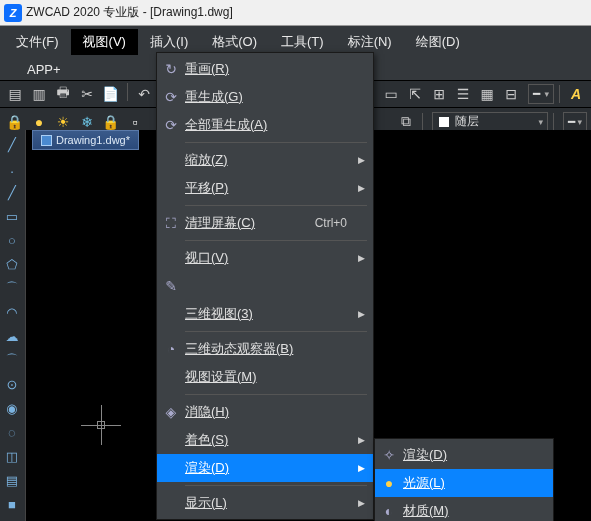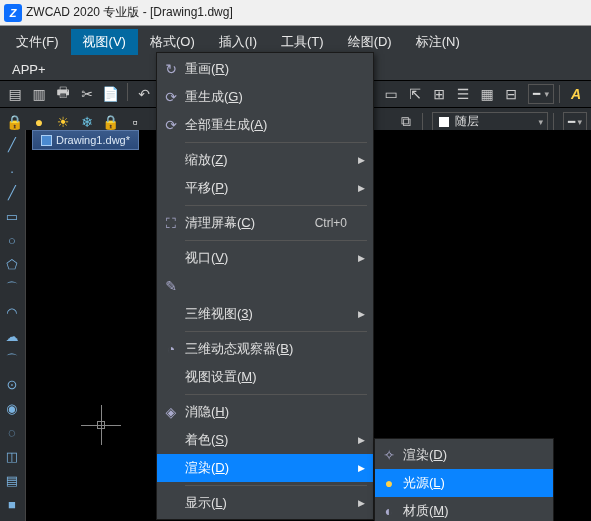--- a/index.html
+++ b/index.html
@@ -5,23 +5,23 @@
 * { margin:0; padding:0; box-sizing:border-box; font-family:"Microsoft YaHei","Segoe UI",sans-serif; user-select:none; }
 body { width:591px; height:521px; background:#1a1a1a; overflow:hidden; position:relative; }
 
 
 .titlebar { height:26px; background:#f0f0f0; display:flex; align-items:center; padding:0 4px; border-bottom:1px solid #999; }
 .app-icon { width:18px; height:18px; background:#0d6efd; border-radius:3px; display:flex; align-items:center; justify-content:center; color:#fff; font-size:11px; font-weight:bold; font-style:italic; }
 .title-text { font-size:12px; color:#222; margin-left:4px; }
 
 
 .menubar { height:26px; background:#34383c; display:flex; align-items:center; padding:16px 4px;text-align:right; }
-.menubar-row2 { height:22px; background:#34383c; display:flex; align-items:center; padding:0 12px; }
+.menubar-row2 { height:22px; background:#34383c; display:flex; align-items:center; padding:0 27px; }
 .menu-item { padding:4px 12px; color:#e8e8e8; font-size:13px; cursor:pointer; }
-.menu-item.highlight { background:#0369a1; color:#fff; }
+.menu-item.highlight { background:#000000; color:#fff; }
 
 
 .toolbar1 { height:28px; background:#2b2f33; display:flex; align-items:center; border-top:1px solid #000; border-bottom:1px solid #000; padding:0 4px; gap:2px; }
 .toolbar2 { height:28px; background:#2b2f33; display:flex; align-items:center; border-bottom:1px solid #000; padding:0 4px; gap:2px; }
 .tb-btn { width:22px; height:22px; display:flex; align-items:center; justify-content:center; cursor:pointer; color:#ccc; font-size:14px; }
 .tb-sep { width:1px; height:18px; background:#555; margin:0 3px; }
 .layer-combo { height:20px; background:#2b2f33; border:1px solid #555; color:#ddd; font-size:12px; padding:0 18px 0 6px; display:flex; align-items:center; position:relative; margin-left:4px; }
 .layer-combo::after { content:"▾"; position:absolute; right:4px; font-size:9px; color:#aaa; }
 
 
@@ -34,21 +34,21 @@
 .crosshair { position:absolute; left:55px; top:275px; width:40px; height:40px; }
 .crosshair::before { content:""; position:absolute; left:50%; top:0; width:1px; height:100%; background:#888; }
 .crosshair::after { content:""; position:absolute; top:50%; left:0; height:1px; width:100%; background:#888; }
 .pickbox { position:absolute; left:50%; top:50%; width:8px; height:8px; border:1px solid #888; transform:translate(-50%,-50%); }
 
 
 .menu { position:absolute; background:#3d4145; border:1px solid #1a1a1a; box-shadow:2px 2px 6px rgba(0,0,0,.5); padding:2px 0; }
 .menu-row { height:28px; display:flex; align-items:center; color:#e0e0e0; font-size:13px; cursor:pointer; position:relative; }
 .menu-row.highlight { background:#0a84ff; color:#fff; }
 .menu-icon-col { width:28px; display:flex; align-items:center; justify-content:center; font-size:14px; color:#aac; }
-.menu-label { flex:1; padding-right:21px; white-space:nowrap; }
+.menu-label { flex:1; padding-right:21px; white-space:nowrap;text-decoration:underline; }
 .menu-shortcut { position:absolute; right:26px; font-size:12px; color:#ccc;margin-left:35px; }
 .menu-arrow { position:absolute; right:8px; font-size:9px; color:#ccc; }
 .menu-row.highlight .menu-arrow, .menu-row.highlight .menu-shortcut { color:#fff; }
 .menu-sep { height:1px; background:#555; margin:3px 6px 3px 28px; }
 .menu-row u { text-decoration:underline; }
 
 .view-menu { left:156px; top:52px; width:218px; }
 .render-submenu { left:374px; top:438px; width:180px; }
 
 
@@ -60,25 +60,25 @@
 <body>
 
 <div class="titlebar">
   <div class="app-icon">Z</div>
   <div class="title-text">ZWCAD 2020 专业版 - [Drawing1.dwg]</div>
 </div>
 
 <div class="menubar">
   <div class="menu-item">文件(F)</div>
   <div class="menu-item highlight">视图(V)</div>
+  <div class="menu-item">插入(I)</div>
   <div class="menu-item">格式(O)</div>
-  <div class="menu-item">插入(I)</div>
   <div class="menu-item">工具(T)</div>
+  <div class="menu-item">标注(N)</div>
   <div class="menu-item">绘图(D)</div>
-  <div class="menu-item">标注(N)</div>
 </div>
 
 <div class="menubar-row2">
   <div class="menu-item" style="padding-left:0">APP+</div>
 </div>
 
 <div class="toolbar1">
   <div id="tb1" style="display: flex; gap: 2px;">
       <div class="tb-btn">▤</div>
       <div class="tb-btn">▥</div>

